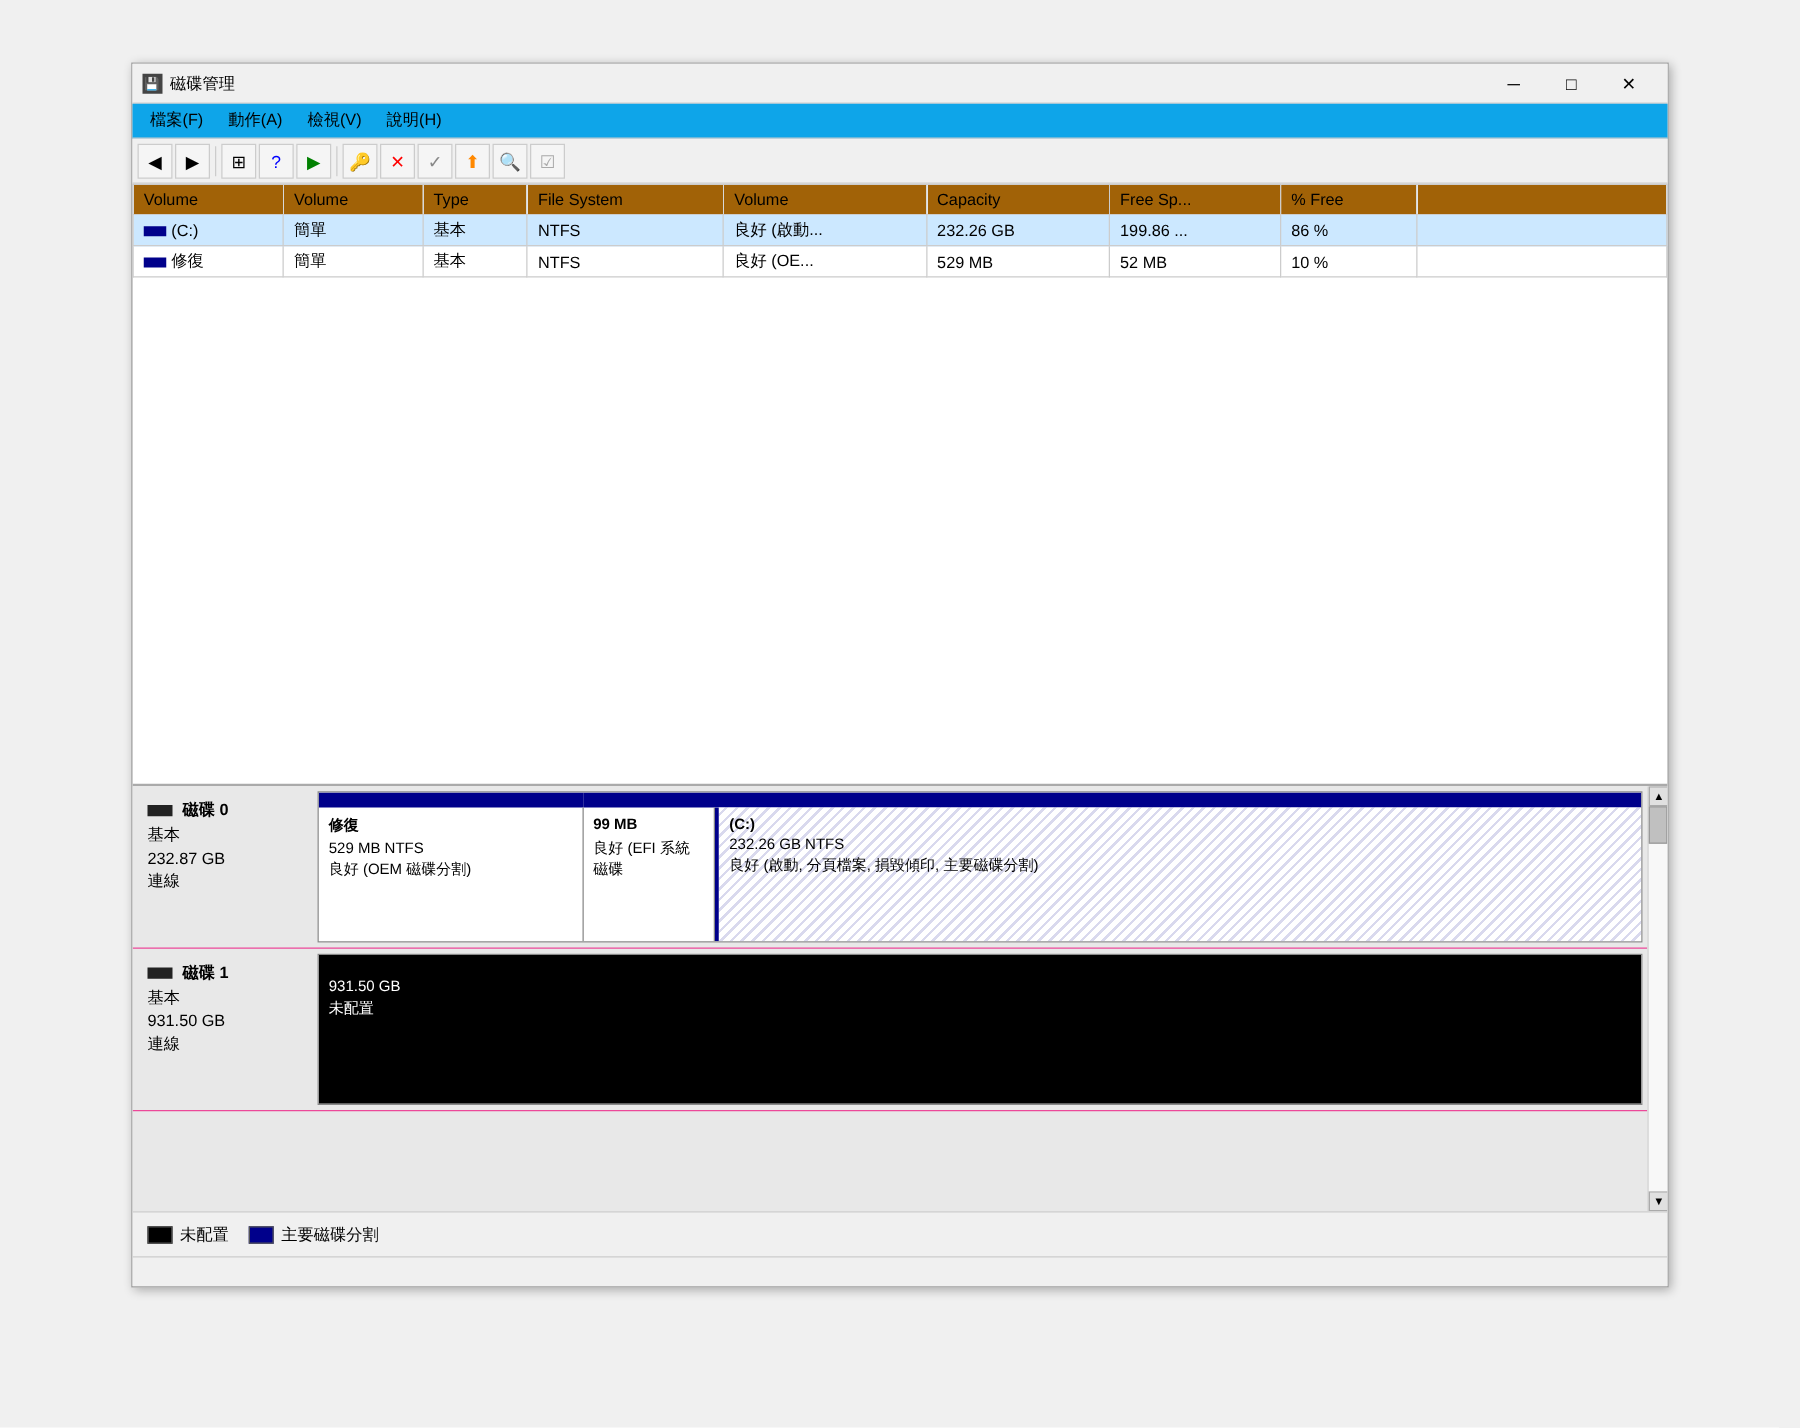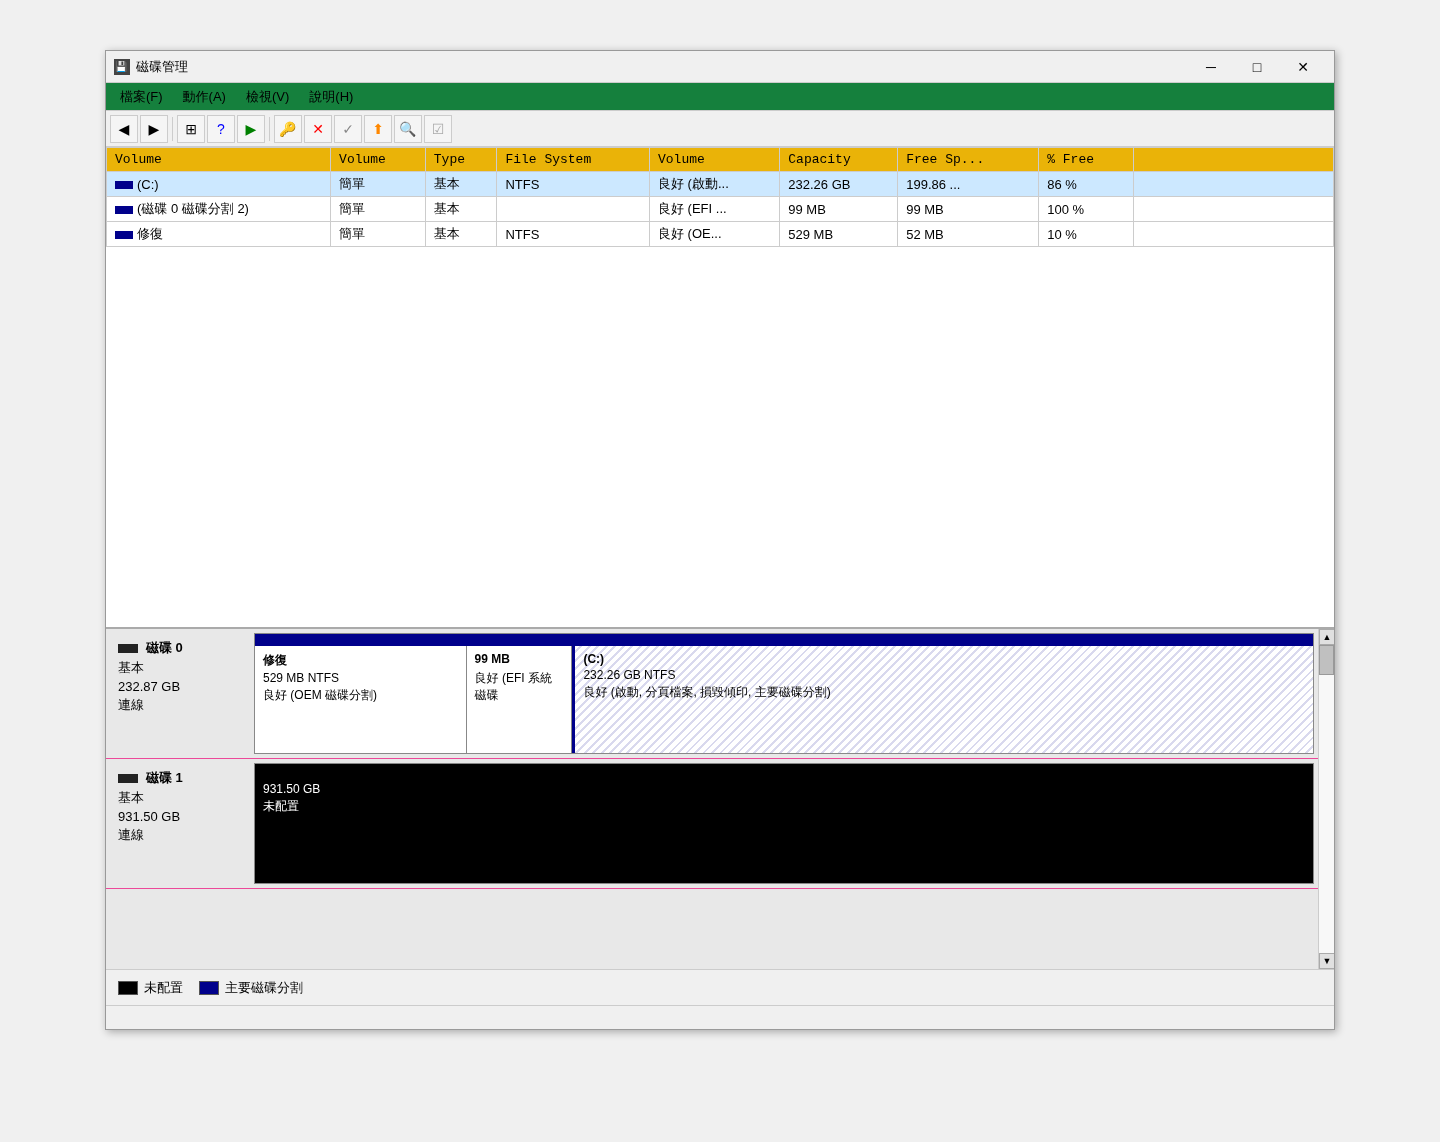--- a/index.html
+++ b/index.html
@@ -64,24 +64,23 @@
       align-items: center;
       justify-content: center;
       font-size: 14px;
       color: #000;
     }
 
     
     .menu-bar {
       height: 28px;
       display: flex;
-      align-items: center;
       padding: 0 4px;
       border-bottom: 1px solid #ccc;
-      background: #15803d;
+      background: #0ea5e9;
       flex-shrink: 0;
     }
     .menu-item {
       padding: 4px 10px;
       cursor: pointer;
       font-size: 13px;
     }
 
     
     .toolbar {
@@ -129,24 +128,23 @@
       flex-direction: column;
     }
 
     
     .disk-table {
       width: 100%;
       border-collapse: collapse;
       font-size: 13px;
     }
     .disk-table thead {
-      background: #eab308;
+      background: #a16207;
       position: sticky;
       top: 0;
-      font-family: Liberation Mono, monospace;
     }
     .disk-table th {
       border: 1px solid #ccc;
       padding: 4px 8px;
       text-align: left;
       font-weight: normal;
       white-space: nowrap;
       cursor: pointer;
       user-select: none;
     }
@@ -382,31 +380,20 @@
                 <td>簡單</td>
                 <td>基本</td>
                 <td>NTFS</td>
                 <td>良好 (啟動...</td>
                 <td>232.26 GB</td>
                 <td>199.86 ...</td>
                 <td>86 %</td>
                 <td></td>
               </tr>
               <tr>
-                <td><span style="display:inline-block;width:18px;height:8px;background:#00008b;margin-right:4px;vertical-align:middle;"></span>(磁碟 0 磁碟分割 2)</td>
-                <td>簡單</td>
-                <td>基本</td>
-                <td></td>
-                <td>良好 (EFI ...</td>
-                <td>99 MB</td>
-                <td>99 MB</td>
-                <td>100 %</td>
-                <td></td>
-              </tr>
-              <tr>
                 <td><span style="display:inline-block;width:18px;height:8px;background:#00008b;margin-right:4px;vertical-align:middle;"></span>修復</td>
                 <td>簡單</td>
                 <td>基本</td>
                 <td>NTFS</td>
                 <td>良好 (OE...</td>
                 <td>529 MB</td>
                 <td>52 MB</td>
                 <td>10 %</td>
                 <td></td>
               </tr>

